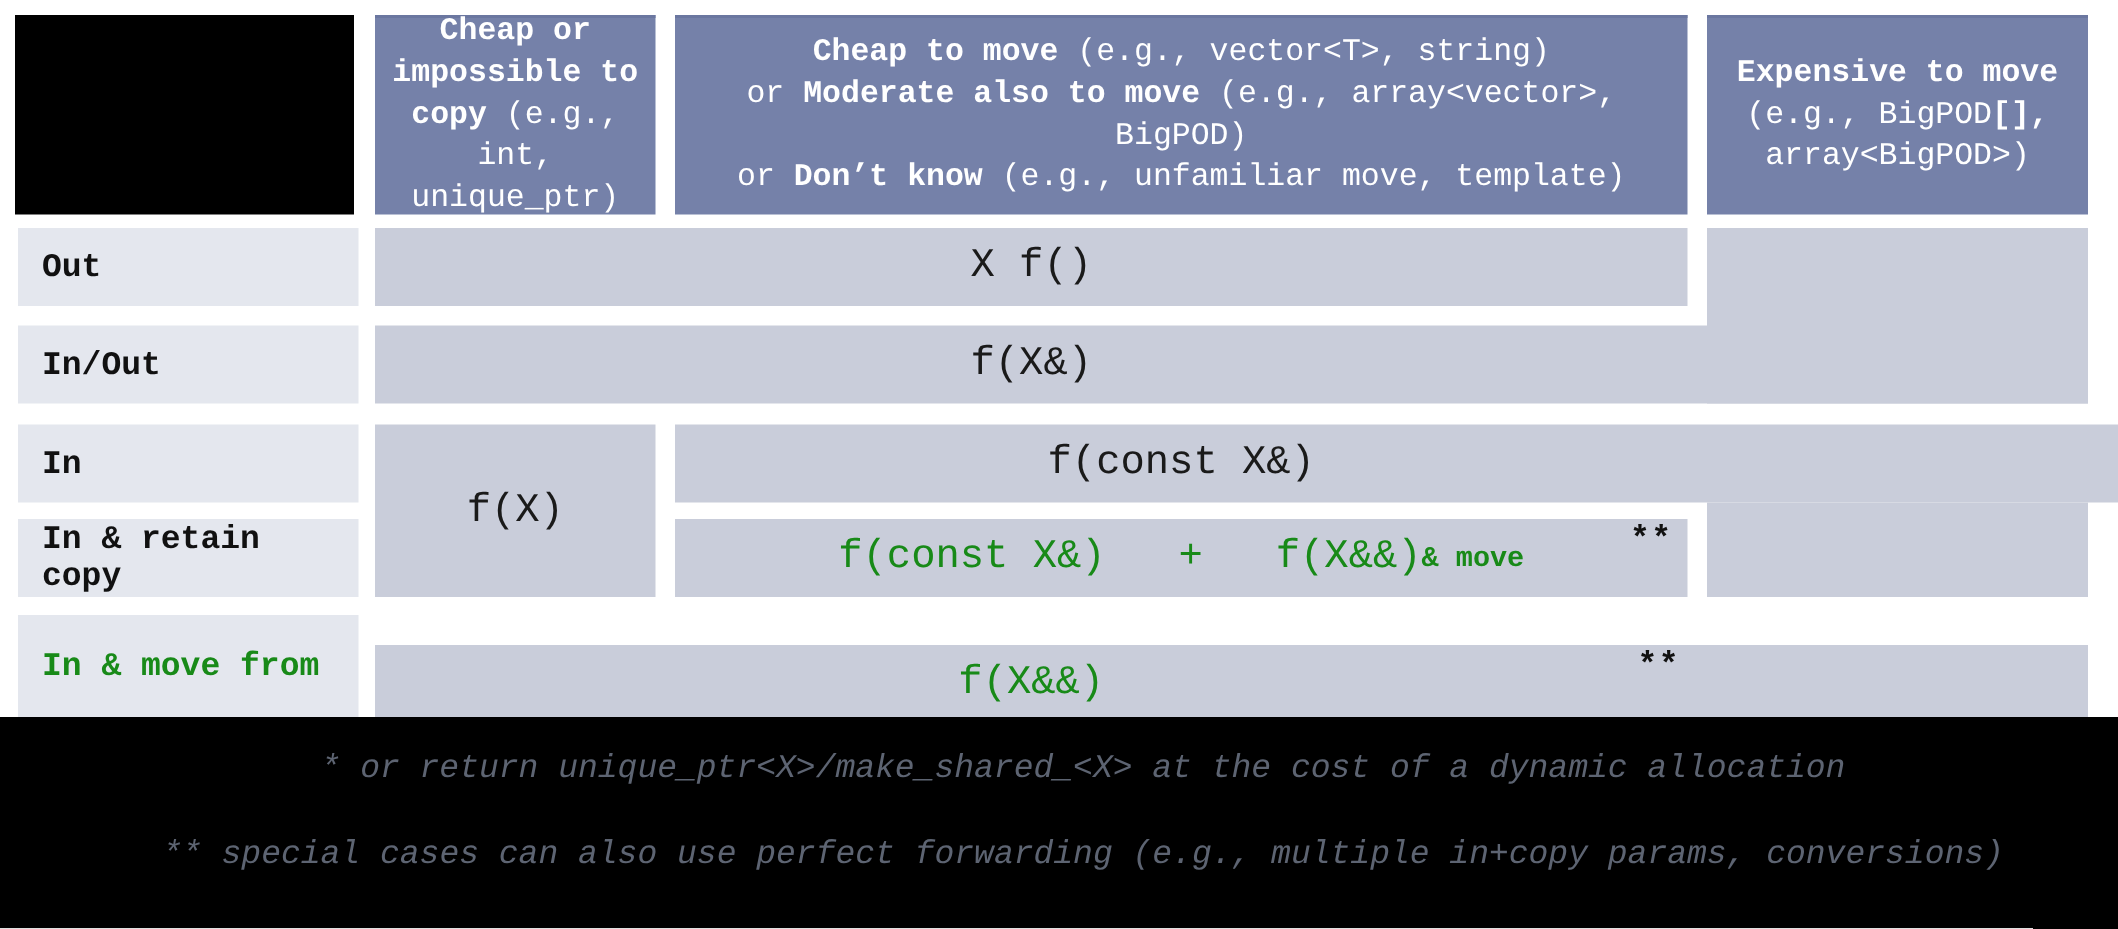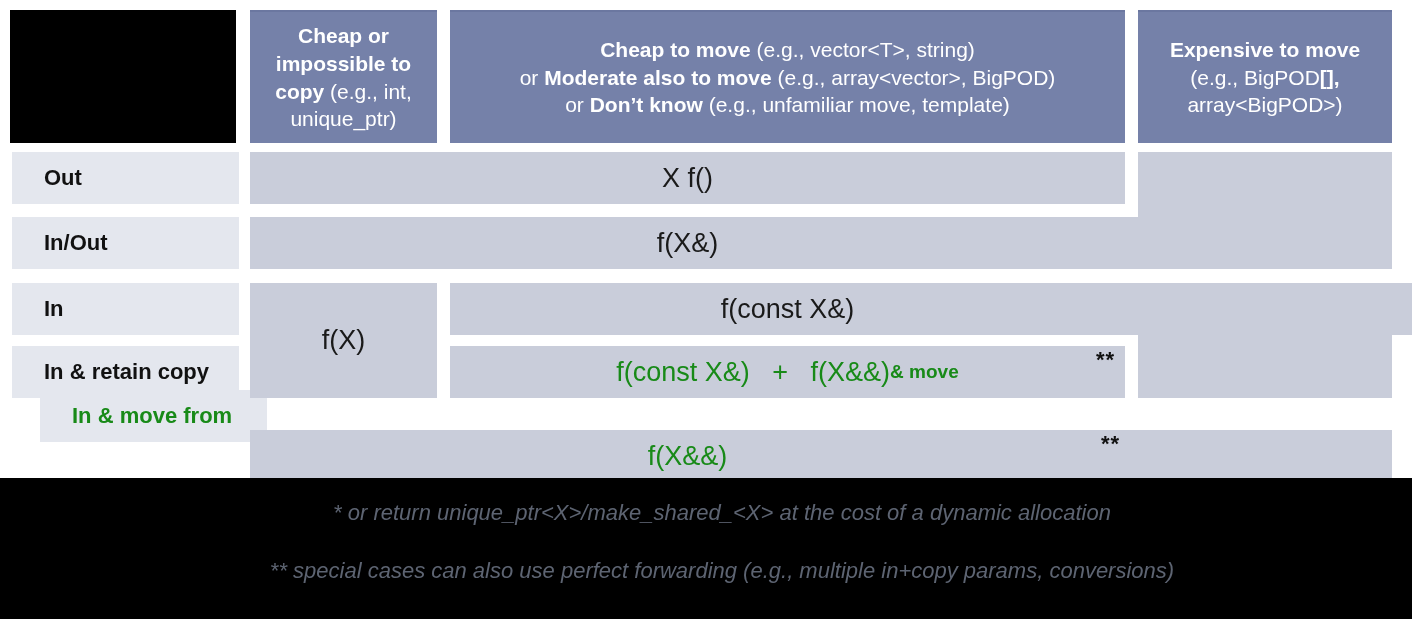--- a/index.html
+++ b/index.html
@@ -1,43 +1,43 @@
 <!DOCTYPE html>
 <html style="--header_blue: #7581a9; --cell_lavender: #c9cdda; --label_gray: #e4e7ee; --green: #188a18; --footnote_gray: #5d6472; --black: #000000; --white: #ffffff;"><head>
 <meta charset="utf-8">
 <style>
   html,body{margin:0;padding:0;background:#fff;}
   #slide{
     position:relative; width:1412px; height:619px;
     background:var(--white,#ffffff);
-    font-family:Liberation Sans, sans-serif;
+    font-family:Liberation Mono, monospace;
     overflow:hidden;
   }
   .abs{position:absolute;}
   .corner{left:10px; top:10px; width:226px; height:133px; background:var(--black,#000);}
   .hdr{
     background:var(--header_blue,#7581a9);
     color:#fff; display:flex; align-items:center; justify-content:center;
     text-align:center; font-size:21px; line-height:1.32; padding:0 6px; box-sizing:border-box;
     border-top:2px solid #6b77a0;
   }
   .hdr .b{font-weight:bold;}
   .h1{left:250px; top:10px; width:187px; height:133px;}
   .h2{left:450px; top:10px; width:675px; height:133px;}
   .h3{left:1138px; top:10px; width:254px; height:133px;}
   .rl{
     left:12px; width:227px; background:var(--label_gray,#e4e7ee);
-    display:flex; align-items:center; padding-left:32px; box-sizing:border-box;
+    display:flex; align-items:center; padding-left:16px; box-sizing:border-box;
     font-weight:bold; font-size:22px; color:#111;
   }
   .rl0{top:152px; height:52px;}
   .rl1{top:217px; height:52px;}
   .rl2{top:283px; height:52px;}
   .rl3{top:346px; height:52px;}
-  .rl4{top:390px; height:52px; color:var(--green,#188a18);margin-left:28px;}
+  .rl4{top:410px; height:68px; color:var(--green,#188a18);}
   .cell{
     background:var(--cell_lavender,#c9cdda); color:#1a1a1a;
     font-size:27px;
   }
   .cell .inner{
     position:absolute; left:0; top:0; height:100%;
     display:flex; align-items:center; justify-content:center; text-align:center;
   }
   .out-bar{left:250px; top:152px; width:875px; height:52px;}
   .out-bar .inner{width:875px;}

